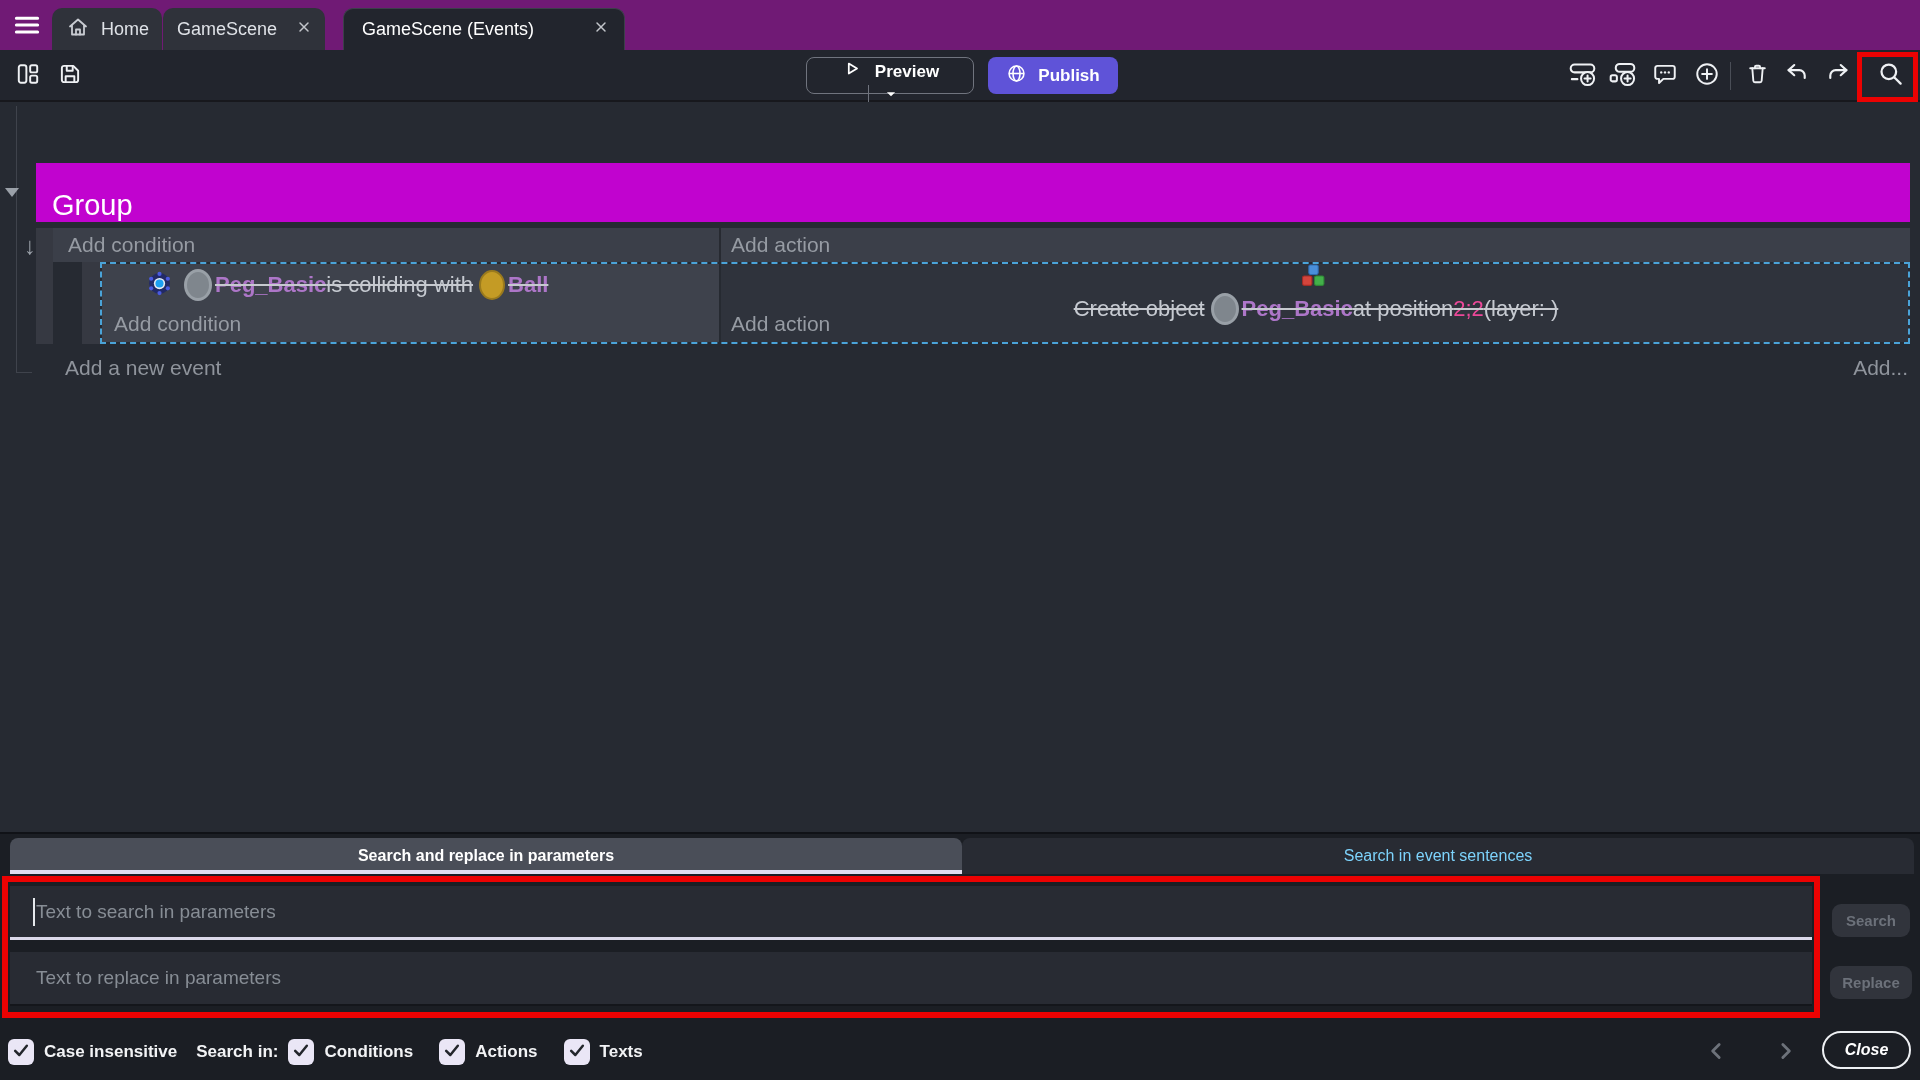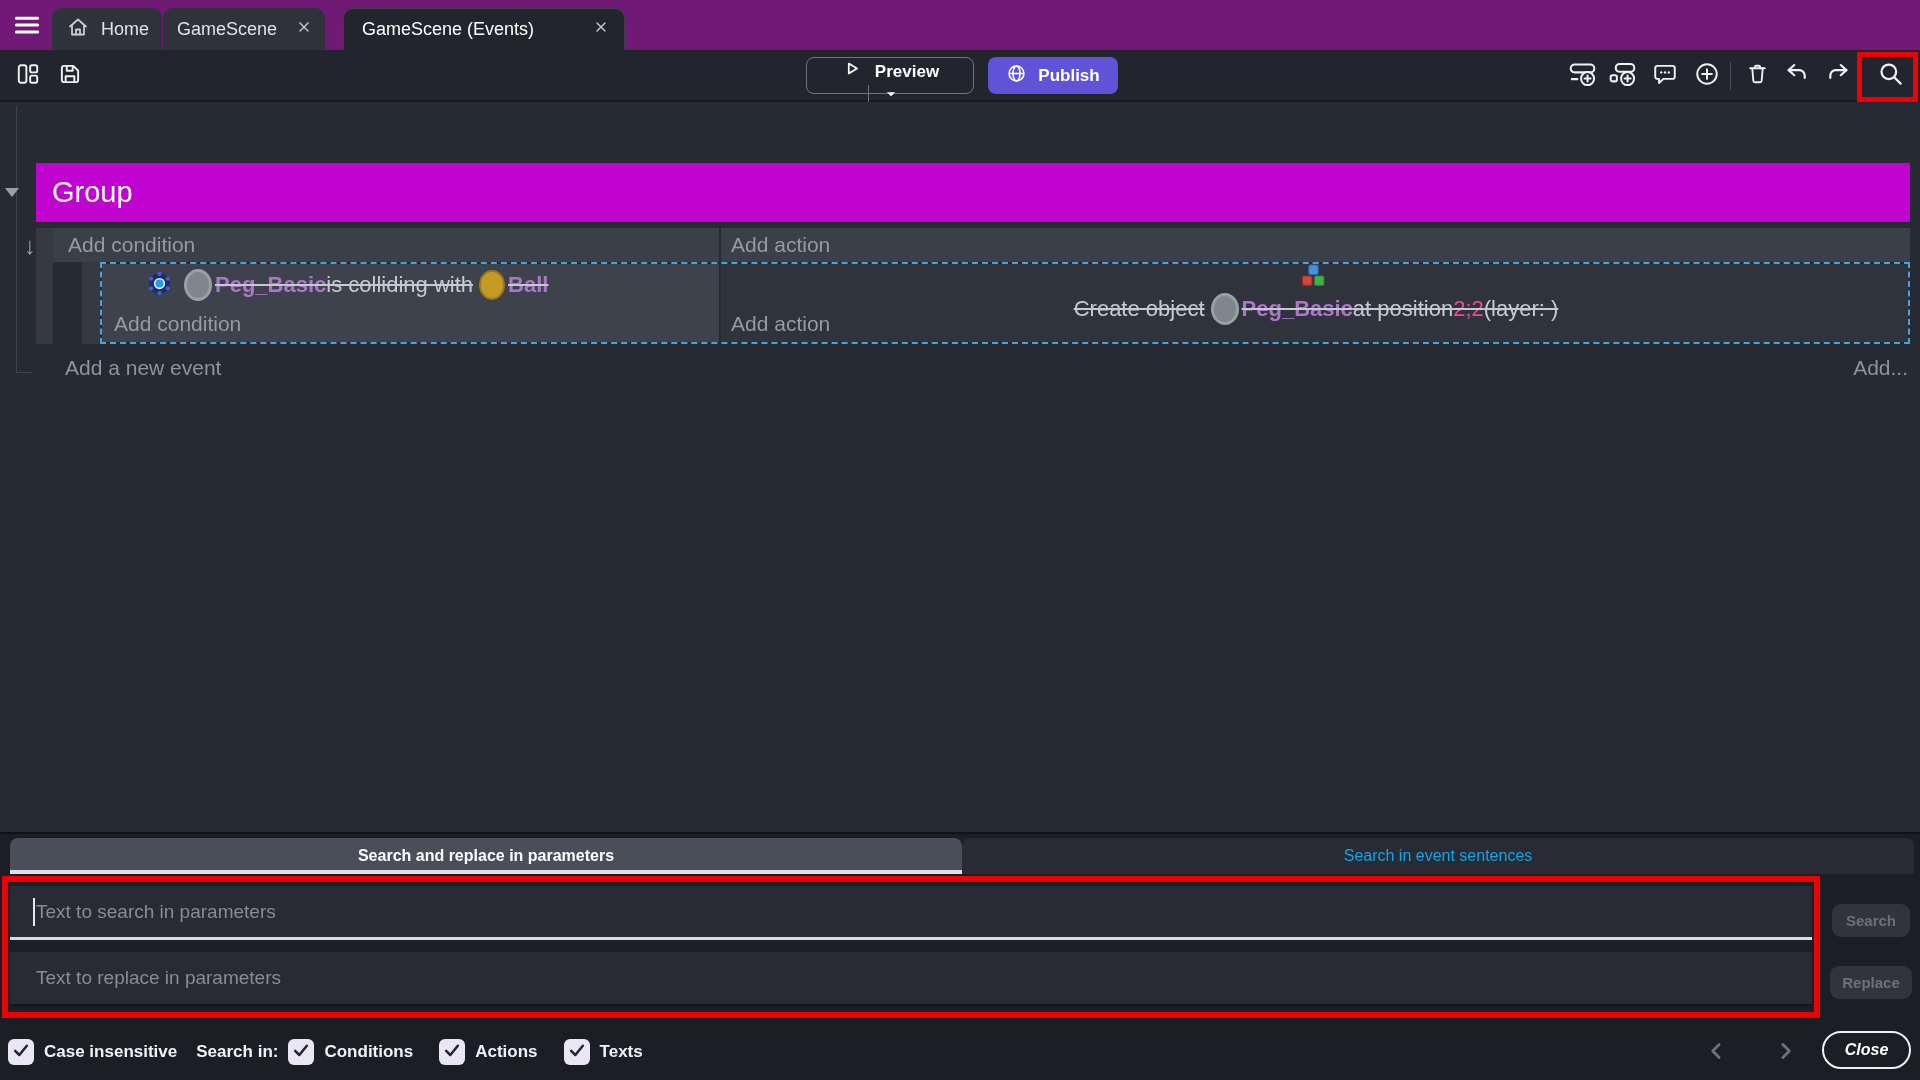--- a/index.html
+++ b/index.html
@@ -26,21 +26,21 @@
 
   .redbox1{position:absolute;left:1857px;top:52px;width:61px;height:50px;border:5px solid #ec0202;pointer-events:none;}
 
   
   .events{position:absolute;left:0;top:102px;width:1920px;height:730px;background:#262a32;}
   .tree-vline{position:absolute;left:16px;top:4px;width:1px;height:267px;background:#3f434c;}
   .tree-corner{position:absolute;left:16px;top:270px;width:16px;height:1px;background:#3f434c;}
   .tree-arrow{position:absolute;left:5px;top:86px;width:0;height:0;border-left:7px solid transparent;border-right:7px solid transparent;border-top:9px solid #9aa0a8;cursor:pointer;}
   .evt-arrow{position:absolute;left:24px;top:132px;color:#9aa0a8;font-size:24px;line-height:24px;cursor:pointer;}
   .comment-bar{position:absolute;left:36px;top:6px;width:1874px;height:50px;background:#7cc41c;display:flex;align-items:center;padding-left:16px;font-size:22px;color:#1e2227;cursor:pointer;}
-  .group-bar{position:absolute;left:36px;top:61px;width:1874px;height:59px;background:#c103cf;display:flex;align-items:center;padding-left:16px;font-size:29px;font-weight:500;color:#ffffff;cursor:pointer;}
+  .group-bar{position:absolute;left:36px;top:61px;width:1874px;height:59px;background:#c103cf;display:flex;align-items:flex-end;padding-left:16px;font-size:29px;font-weight:500;color:#ffffff;cursor:pointer;}
   .event-gutter{position:absolute;left:36px;top:126px;width:17px;height:116px;background:#363942;}
   .event-header{position:absolute;left:53px;top:126px;width:1857px;height:34px;background:#3b3f49;display:flex;}
   .event-header .hc1{width:666px;display:flex;align-items:center;padding-left:15px;}
   .event-header .hc2{flex:1;border-left:2px solid #272a31;display:flex;align-items:center;padding-left:10px;}
   .addlabel{color:#969ba3;font-size:21px;cursor:pointer;}
   .sub-gutter{position:absolute;left:82px;top:160px;width:18px;height:82px;background:#363942;}
   .subevent{position:absolute;left:100px;top:160px;width:1810px;height:82px;border:2px dashed #4aa3d8;display:flex;cursor:pointer;}
   .cond-col{width:617px;background:#3e424c;display:flex;flex-direction:column;}
   .act-col{flex:1;background:#2f333c;border-left:2px solid #262a31;display:flex;flex-direction:column;}
   .srow1{height:42px;display:flex;align-items:center;}
@@ -56,21 +56,21 @@
   .obj-icon.ball{width:26px;height:30px;background:#c49b25;border:2px solid #9a7a1d;}
   .sent-svg{margin-right:6px;flex:0 0 auto;}
   .add-new-event{position:absolute;left:65px;top:254px;font-size:21px;color:#8f949c;cursor:pointer;}
   .add-more{position:absolute;right:12px;top:254px;font-size:21px;color:#8f949c;cursor:pointer;}
 
   
   .search-panel{position:absolute;left:0;top:832px;width:1920px;height:248px;background:#1b1e24;border-top:2px solid #101217;}
   .sp-tab{position:absolute;top:4px;height:36px;width:952px;border-radius:8px 8px 0 0;display:flex;align-items:center;justify-content:center;font-size:16px;cursor:pointer;}
   .sp-tab.active{left:10px;background:#4a4e58;color:#ffffff;font-weight:bold;}
   .sp-tab.active::after{content:"";position:absolute;left:0;bottom:0;width:100%;height:4px;background:#e0ddee;}
-  .sp-tab.inactive{left:962px;background:#282b33;color:#0ea5e9;}
+  .sp-tab.inactive{left:962px;background:#282b33;color:#7dd3fc;}
   .redbox2{position:absolute;left:2px;top:42px;width:1818px;height:142px;border:6px solid #ec0202;pointer-events:none;}
   .input-row{position:absolute;left:10px;width:1802px;height:54px;background:#282b33;}
   .row-search{top:52px;border-bottom:3px solid #dcd9ea;}
   .row-replace{top:118px;border-bottom:2px solid #14161b;}
   .input-row input{width:100%;height:100%;background:transparent;border:none;outline:none;color:#dfe3e8;font-size:19px;padding-left:26px;}
   .input-row input::placeholder{color:#878d95;opacity:1;}
   .caret{position:absolute;left:23px;top:12px;width:2px;height:28px;background:#e6e9ed;}
   .mini-btn{position:absolute;height:33px;background:#31343c;border:none;border-radius:9px;color:#6c717a;font-weight:bold;font-size:15px;cursor:pointer;}
   .btn-search{left:1832px;top:70px;width:78px;}
   .btn-replace{left:1830px;top:132px;width:82px;}

